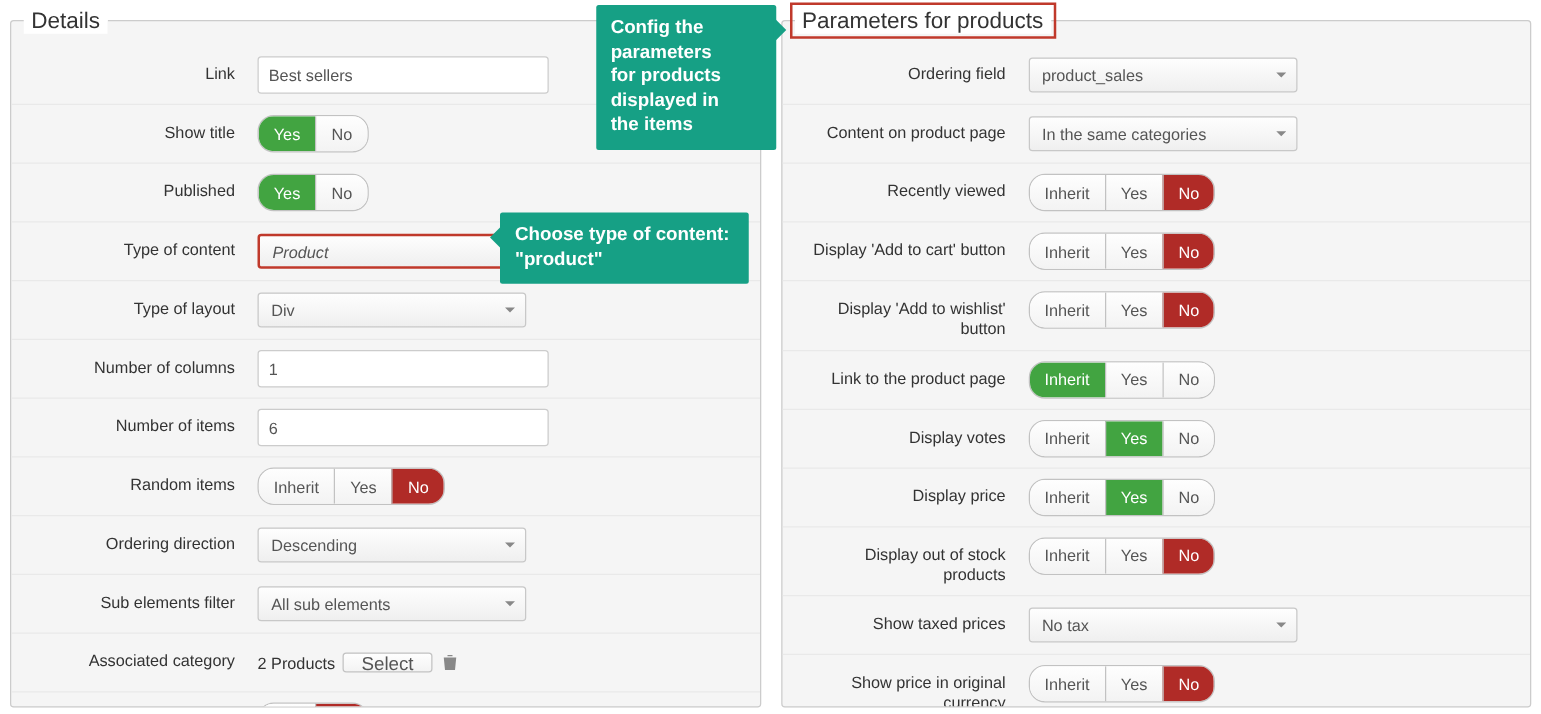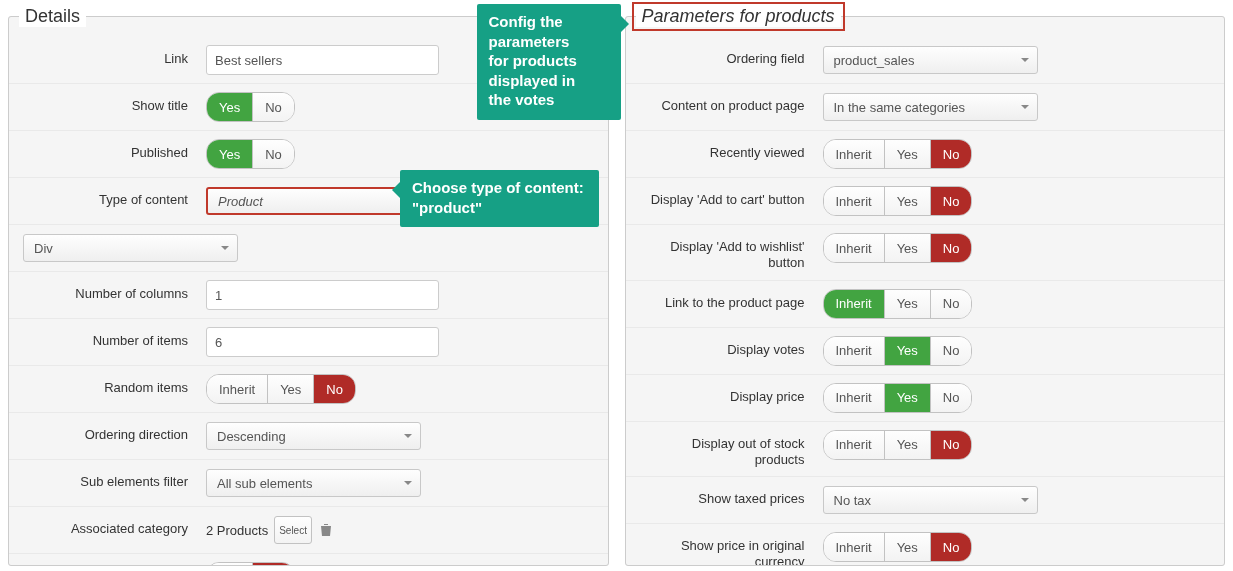--- a/index.html
+++ b/index.html
@@ -118,27 +118,27 @@
   .btn-group button:first-child { border-left: none; }
   .btn-group button.green {
     background: #42a441;
     color: #fff;
   }
   .btn-group button.red {
     background: #b02b27;
     color: #fff;
   }
   .plain-btn {
-    height: 28px;
-    padding: 0 4px;
+    height: 16px;
+    padding: 0 14px;
     border: 1px solid #c2c2c2;
     border-radius: 3px;
     background: linear-gradient(#fefefe, #f3f3f3);
     color: #555;
-    font-size: 10px;
+    font-size: 15px;
     cursor: pointer;
   }
   .trash-icon {
     width: 16px; height: 18px;
     display: inline-flex;
     align-items: center; justify-content: center;
     cursor: pointer;
   }
   
   .callout {
@@ -163,21 +163,20 @@
     border-left-color: #16a085;
   }
   .callout .arrow-left {
     left: -18px;
     border: 10px solid transparent;
     border-right-color: #16a085;
   }
   .red-box-legend {
     outline: 2px solid #c0392b;
     outline-offset: 2px;
-    font-style: italic;
   }
 </style>
 </head>
 <body>
 
 <div class="page">
 
   <div class="col">
     <fieldset class="panel">
       <legend>Details</legend>
@@ -208,20 +207,21 @@
         </div>
         <div class="row">
           <div class="label-col">Type of content</div>
           <div class="ctrl-col">
             <div class="select red-border">
               <span>Product</span>
             </div>
           </div>
         </div>
         <div class="row">
+          <div class="label-col">Type of layout</div>
           <div class="ctrl-col">
             <div class="select">
               <span>Div</span>
             </div>
           </div>
         </div>
         <div class="row">
           <div class="label-col">Number of columns</div>
           <div class="ctrl-col">
             <input class="text" value="1" style="">
@@ -287,21 +287,21 @@
       <span class="arrow-left" style="top:10px;"></span>
       <div>Choose type of content: "product"</div>
     </div>
 
     <div class="callout" style="top:4px; right:-4px; width:120px;">
       <span class="arrow-right" style="top:10px;"></span>
       <div>Config the</div>
       <div>parameters</div>
       <div>for products</div>
       <div>displayed in</div>
-      <div>the votes</div>
+      <div>the items</div>
     </div>
   </div>
 
   <div class="col">
     <fieldset class="panel">
       <legend class="red-box-legend">Parameters for products</legend>
       <div class="form-list">
         <div class="row">
           <div class="label-col">Ordering field</div>
           <div class="ctrl-col">

